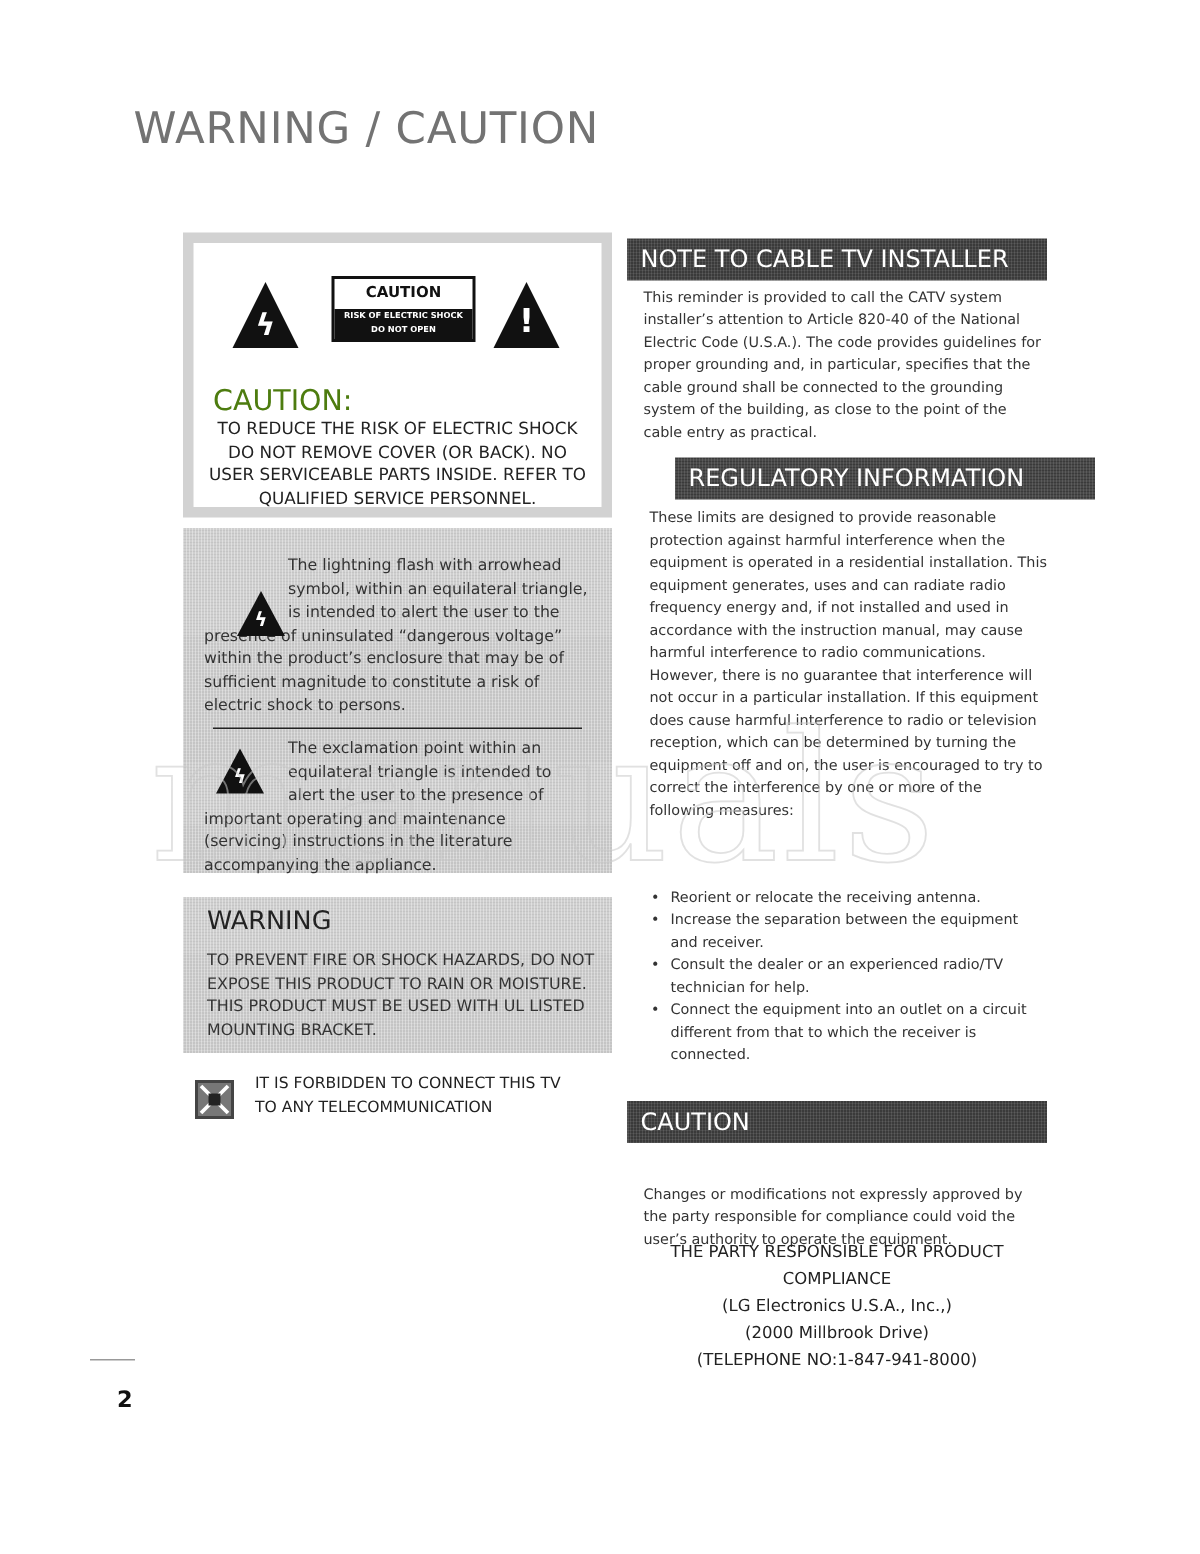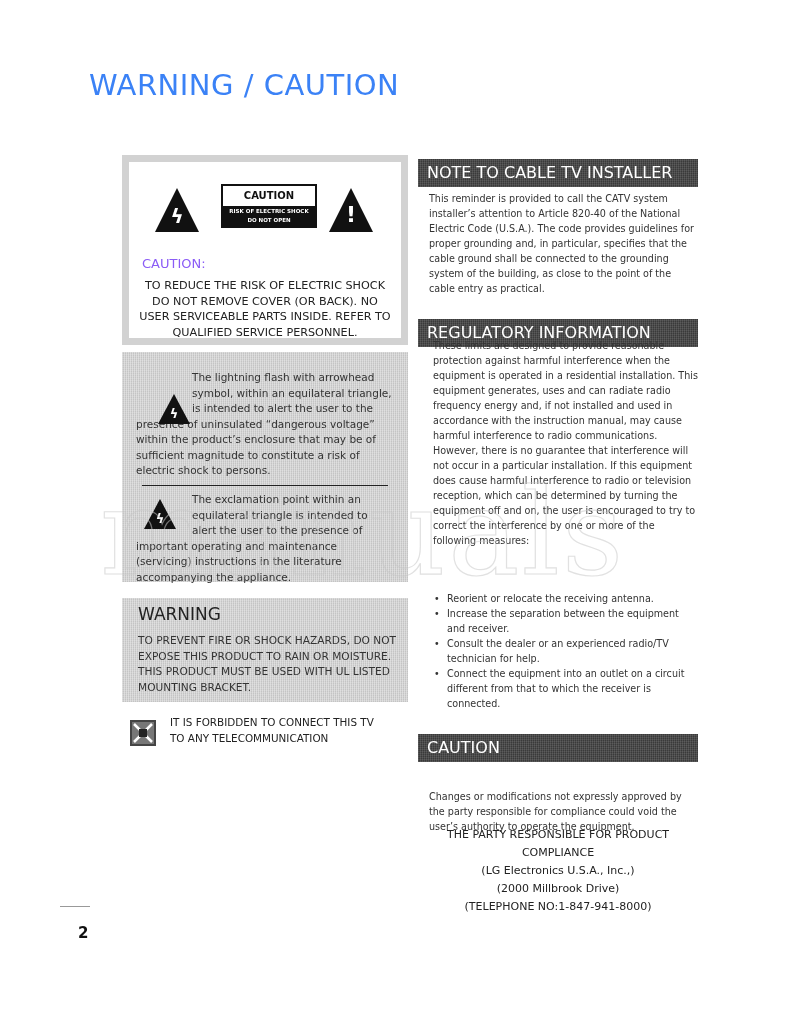--- a/index.html
+++ b/index.html
@@ -3,21 +3,21 @@
 <meta charset="utf-8">
 <style>
   html, body { margin: 0; padding: 0; }
   body {
     width: 800px; height: 1036px; position: relative; overflow: hidden;
     background: #ffffff; color: #222;
     font-family: "DejaVu Sans", sans-serif;
   }
   .abs { position: absolute; }
   .page-title {
-    left: 89px; top: 68px; font-size: 29px; color: #3b82f6; letter-spacing: 0.5px;
+    left: 89px; top: 68px; font-size: 29px; color: #737373; letter-spacing: 0.5px;
     font-family: "DejaVu Sans", sans-serif; font-weight: normal;
   }
   
   .tex-gray {
     background-color: #cfcfcf;
     background-image:
       repeating-linear-gradient(90deg, rgba(255,255,255,0.35) 0 1px, transparent 1px 2px),
       repeating-linear-gradient(0deg, rgba(0,0,0,0.05) 0 1px, transparent 1px 2px);
   }
   .tex-border {
@@ -40,21 +40,21 @@
     position: absolute; left: 92px; top: 0px; width: 96px; height: 44px;
     border: 2px solid #111; box-sizing: border-box; background: #fff;
   }
   .caution-label .top {
     height: 20px; text-align: center; font-size: 10px; font-weight: bold; line-height: 20px; color: #111;
   }
   .caution-label .bot {
     background: #111; color: #fff; text-align: center; font-size: 5.5px; font-weight: bold;
     line-height: 9px; height: 20px; padding-top: 1px; box-sizing: border-box;
   }
-  .box1-heading { position: absolute; left: 13px; top: 94px; font-size: 13px; color: #8b5cf6; }
+  .box1-heading { position: absolute; left: 13px; top: 94px; font-size: 19px; color: #4d7c0f; }
   .box1-body {
     position: absolute; left: 6px; right: 6px; top: 116px;
     font-size: 11.2px; line-height: 15.5px; text-align: center; color: #222;
   }
   
   .box2 { left: 122px; top: 352px; width: 286px; height: 230px; }
   .box2 .para { position: absolute; left: 14px; right: 14px; font-size: 10.5px; line-height: 15.5px; color: #333; }
   .box2 .divider { position: absolute; left: 20px; right: 20px; top: 133px; height: 1px; background: #222; }
   .small-tri { position: absolute; width: 0; height: 0;
     border-left: 16px solid transparent; border-right: 16px solid transparent; border-bottom: 30px solid #111; }
@@ -153,21 +153,21 @@
   </svg>
 </div>
 <div class="abs tel-text">
   <div>IT IS FORBIDDEN TO CONNECT THIS TV</div>
   <div>TO ANY TELECOMMUNICATION</div>
 </div>
 
 <div class="hdr-bar" style="top:159px;">NOTE TO CABLE TV INSTALLER</div>
 <div class="rbody" style="top:191px;">This reminder is provided to call the CATV system installer’s attention to Article 820-40 of the National Electric Code (U.S.A.). The code provides guidelines for proper grounding and, in particular, specifies that the cable ground shall be connected to the grounding system of the building, as close to the point of the cable entry as practical.</div>
 
-<div class="hdr-bar" style="top:319px;">REGULATORY INFORMATION</div>
+<div class="hdr-bar" style="top:305px;margin-left:32px;">REGULATORY INFORMATION</div>
 <div class="rbody reg" style="top:338px;">
   <div>These limits are designed to provide reasonable protection against harmful interference when the equipment is operated in a residential installation. This equipment generates, uses and can radiate radio frequency energy and, if not installed and used in accordance with the instruction manual, may cause harmful interference to radio communications. However, there is no guarantee that interference will not occur in a particular installation. If this equipment does cause harmful interference to radio or television reception, which can be determined by turning the equipment off and on, the user is encouraged to try to correct the interference by one or more of the following measures:</div>
 </div>
 <ul class="bullets">
   <li>Reorient or relocate the receiving antenna.</li>
   <li>Increase the separation between the equipment and receiver.</li>
   <li>Consult the dealer or an experienced radio/TV technician for help.</li>
   <li>Connect the equipment into an outlet on a circuit different from that to which the receiver is connected.</li>
 </ul>
 

